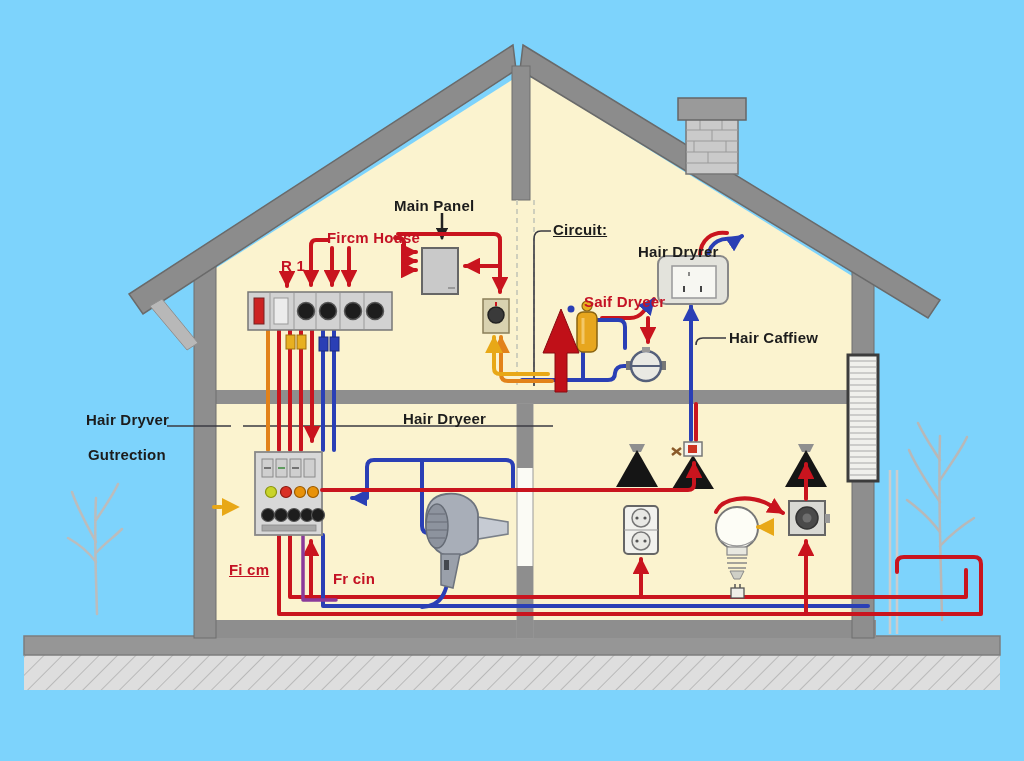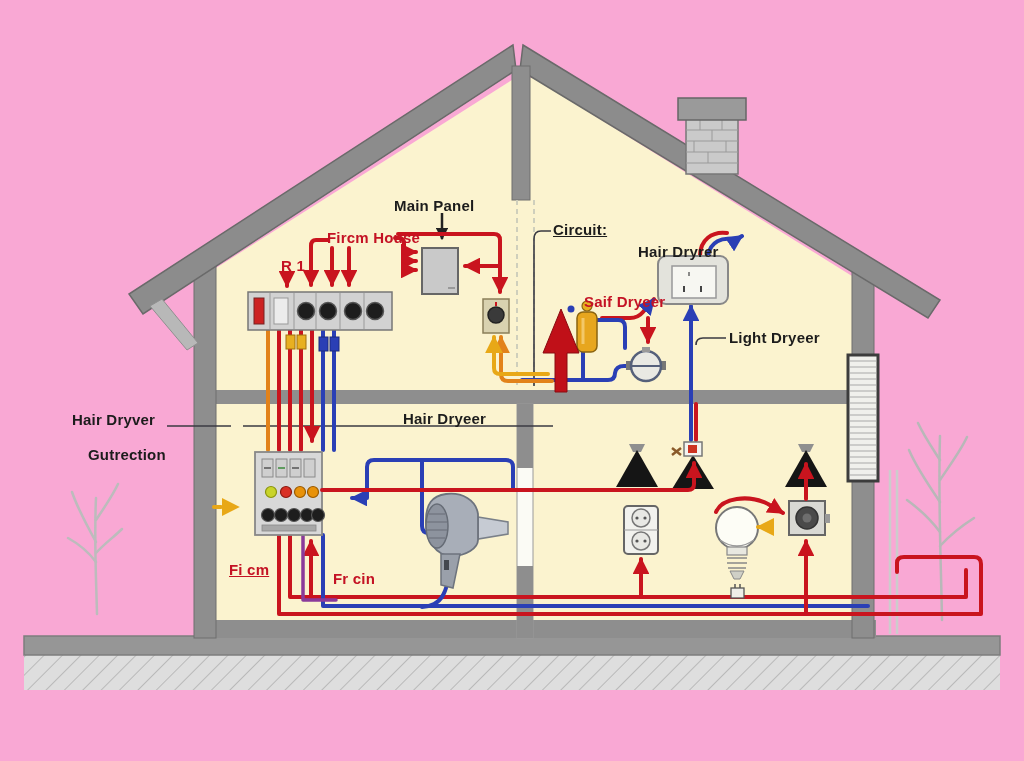--- a/index.html
+++ b/index.html
@@ -1,16 +1,16 @@
 <!DOCTYPE html>
 <html><head>
 <meta charset="utf-8">
 <style>
   html,body{margin:0;padding:0;background:#ffffff;}
-  .canvas{position:relative;width:1024px;height:761px;background:#f9a8d4;overflow:hidden;
+  .canvas{position:relative;width:1024px;height:761px;background:#7dd3fc;overflow:hidden;
           font-family:"Liberation Sans",sans-serif;}
   svg{position:absolute;left:0;top:0;}
   .lbl{position:absolute;font-weight:bold;font-size:15px;color:#1c1c1c;white-space:nowrap;letter-spacing:.2px;}
   .lbl.red{color:#c41224;}
   .title{position:absolute;left:50%;transform:translateX(-50%);top:686px;font-size:28px;
          font-weight:bold;color:#242424;white-space:nowrap;}
 </style>
 </head>
 <body>
 
@@ -326,22 +326,22 @@
     <path d="M 806,499 V 464" marker-end="url(#arrR)"></path>
     <path d="M 806,614 V 541" marker-end="url(#arrR)"></path>
     <path d="M 641,597 V 559" marker-end="url(#arrR)"></path>
     <path d="M 772,527 H 758" stroke="#e8a817" marker-end="url(#arrY)"></path>
   </g>
 </svg>
 
   <div class="lbl" style="left:394px;top:197px;">Main Panel</div>
   <div class="lbl" style="left:553px;top:221px;text-decoration:underline;">Circuit:</div>
   <div class="lbl" style="left:622px;top:243px;margin-left:16px;">Hair Dryrer</div>
-  <div class="lbl" style="left:729px;top:329px;">Light Dryeer</div>
+  <div class="lbl" style="left:729px;top:329px;">Hair Caffiew</div>
   <div class="lbl red" style="left:327px;top:229px;">Fircm House</div>
   <div class="lbl red" style="left:281px;top:257px;">R 1</div>
   <div class="lbl red" style="left:584px;top:293px;">Saif Dryeer</div>
-  <div class="lbl" style="left:72px;top:411px;">Hair Dryver</div>
+  <div class="lbl" style="left:86px;top:411px;">Hair Dryver</div>
   <div class="lbl" style="left:88px;top:430px;margin-top:16px;">Gutrection</div>
   <div class="lbl" style="left:403px;top:410px;">Hair Dryeer</div>
   <div class="lbl red" style="left:229px;top:561px;text-decoration:underline;">Fi cm</div>
   <div class="lbl red" style="left:333px;top:570px;">Fr cin</div>
 </div>
 
 </body></html>

